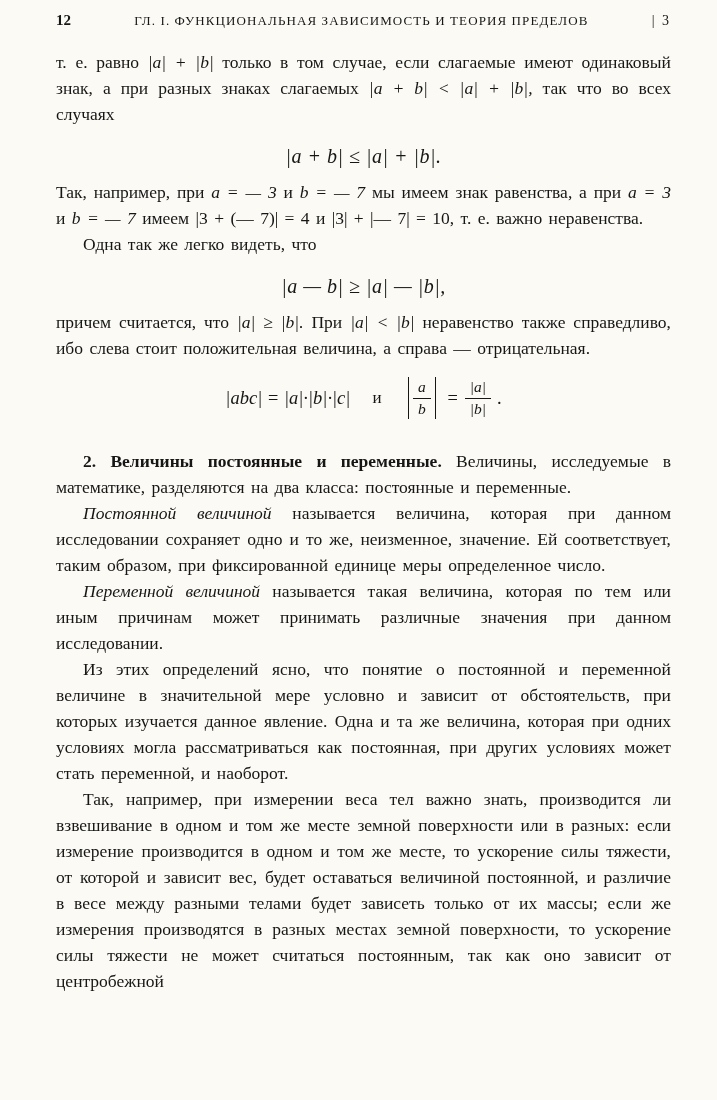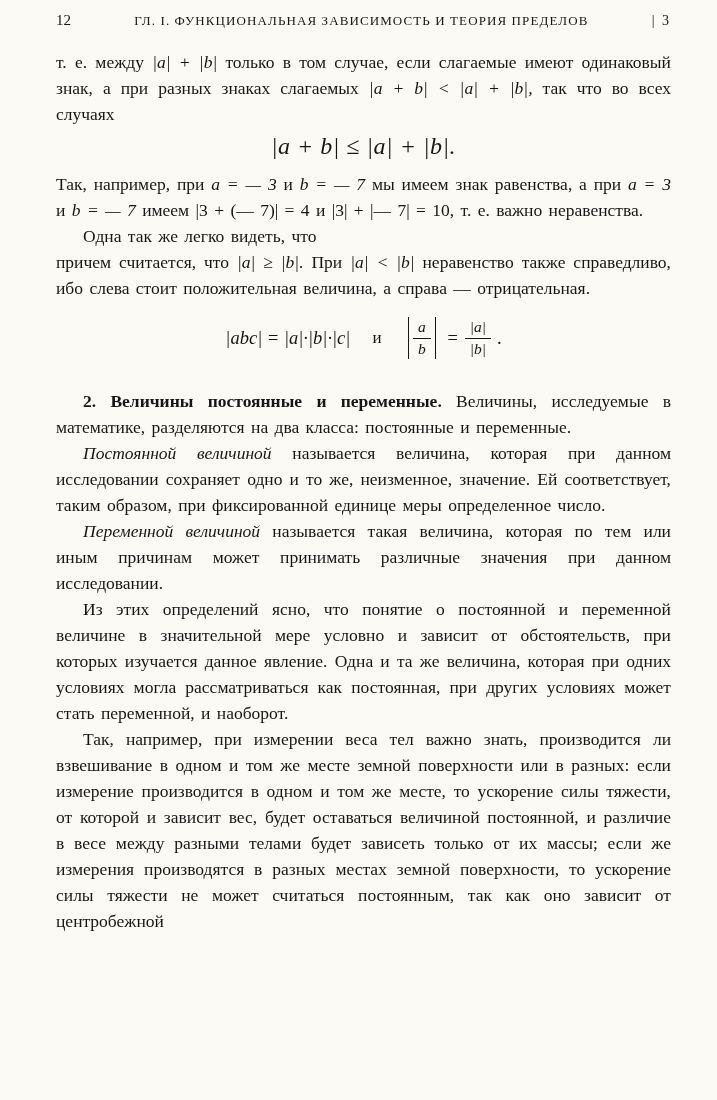--- a/index.html
+++ b/index.html
@@ -15,38 +15,38 @@
     background: #fbfaf5;
     padding: 12px 46px 0 56px;
     overflow: hidden;
   }
   .runhead {
     display: flex; align-items: baseline;
     font-size: 13px; letter-spacing: 1.1px;
     margin-bottom: 20px;
     white-space: nowrap;
   }
-  .runhead .pn { font-weight: normal; font-size: 15px; letter-spacing: 0; }
+  .runhead .pn { font-weight: bold; font-size: 15px; letter-spacing: 0; }
   .runhead .title { flex: 1; text-align: center; }
   .runhead .sec { font-size: 14px; letter-spacing: 2px; }
   p.body-p {
     font-size: 17.5px;
     line-height: 26px;
     text-align: justify;
     word-spacing: 2px;
   }
   p.ind { text-indent: 27px; }
   .mi { font-style: italic; }
   .lead-italic { font-style: italic; }
   .lead-bold { font-weight: bold; }
   .formula {
     text-align: center;
-    font-size: 24px;
+    font-size: 20px;
     font-style: italic;
-    margin: 6px 0 11px;
+    margin: 18px 0 11px;
     letter-spacing: 0.5px;
   }
   .formula-row {
     display: flex; justify-content: center; align-items: center;
     gap: 6px;
     margin: 13px 0 15px;
     font-size: 18.5px;
     min-height: 48px;
   }
   .formula-row .conj {
@@ -74,28 +74,29 @@
 <body>
 
 <div class="page">
 
   <div class="runhead">
     <span class="pn">12</span>
     <span class="title">ГЛ. I. ФУНКЦИОНАЛЬНАЯ ЗАВИСИМОСТЬ И ТЕОРИЯ ПРЕДЕЛОВ</span>
     <span class="sec">| 3</span>
   </div>
 
-  <p class="body-p"><span>т. е. между </span><span class="mi">|a| + |b|</span><span> только в том случае, если слагаемые имеют одинаковый знак, а при разных знаках слагаемых </span><span class="mi">|a + b| &lt; |a| + |b|,</span><span> так что во всех случаях</span></p>
+  <p class="body-p"><span>т. е. равно </span><span class="mi">|a| + |b|</span><span> только в том случае, если слагаемые имеют одинаковый знак, а при разных знаках слагаемых </span><span class="mi">|a + b| &lt; |a| + |b|,</span><span> так что во всех случаях</span></p>
 
   <div class="formula">|a + b| ≤ |a| + |b|.</div>
 
   <p class="body-p"><span>Так, например, при </span><span class="mi">a = — 3</span><span> и </span><span class="mi">b = — 7</span><span> мы имеем знак равенства, а при </span><span class="mi">a = 3</span><span> и </span><span class="mi">b = — 7</span><span> имеем </span><span>|3 + (— 7)| = 4</span><span> и </span><span>|3| + |— 7| = 10,</span><span> т. е. важно неравенства.</span></p>
 
   <p class="body-p ind">Одна так же легко видеть, что</p>
 
+  <div class="formula">|a — b| ≥ |a| — |b|,</div>
 
   <p class="body-p"><span>причем считается, что </span><span class="mi">|a| ≥ |b|.</span><span> При </span><span class="mi">|a| &lt; |b|</span><span> неравенство также справедливо, ибо слева стоит положительная величина, а справа — отрицательная.</span></p>
 
 
   <div class="formula-row">
     <span class="mi">|abc| = |a|·|b|·|c|</span>
     <span class="conj">и</span>
     <span class="absfrac">
       <span class="tallbar"></span>
       <span class="frac">

